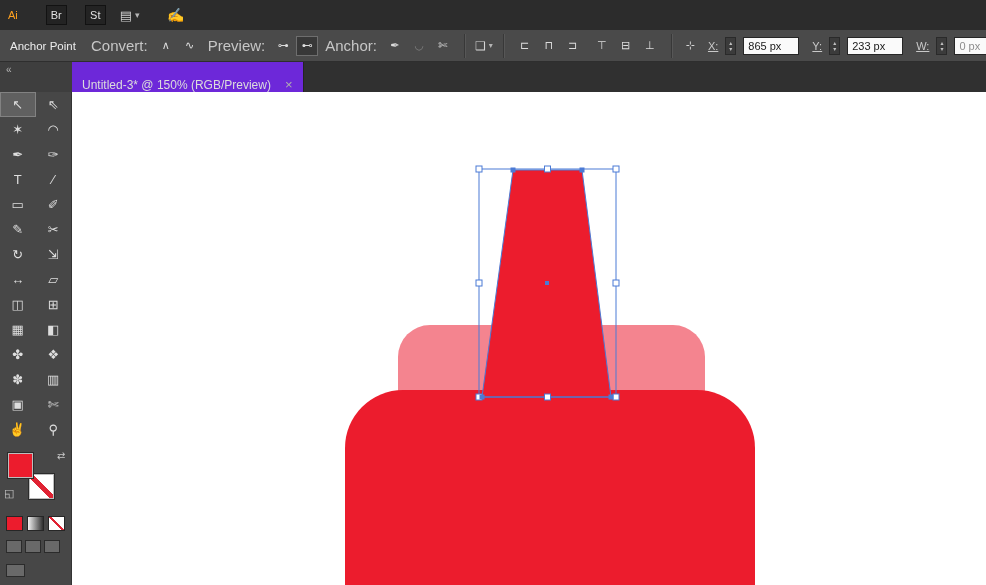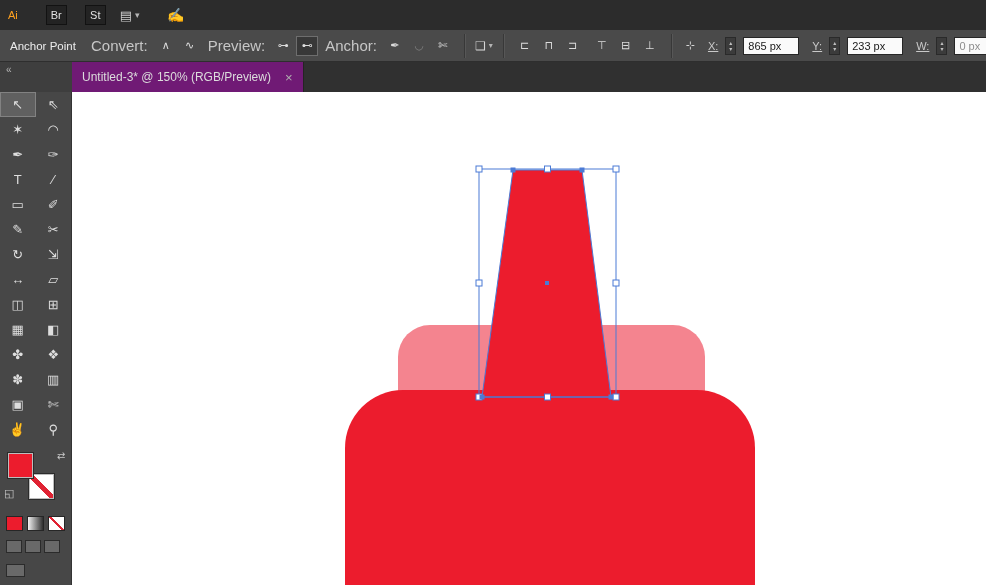--- a/index.html
+++ b/index.html
@@ -31,21 +31,21 @@
   .iso .chev{font-size:8px;color:#b5b5b5}
   .ref{color:#d5d5d5;font-size:11px;margin-left:4px;flex:none}
   .field-label{font-size:11px;color:#c9c9c9;text-decoration:underline;margin-left:6px;flex:none}
   .stepper{width:11px;height:18px;background:#3b3b3b;border:1px solid #2a2a2a;display:flex;flex-direction:column;align-items:center;justify-content:center;font-size:6px;line-height:6px;color:#c0c0c0;flex:none}
   .field{width:56px;height:18px;background:#fafafa;border:1px solid #262626;font-size:11px;color:#1a1a1a;padding:0 4px;font-family:inherit;flex:none}
   .field.dim{color:#8d8d8d}
 
   
   .tabbar{position:absolute;left:0;top:62px;width:100%;height:30px;background:#303030;display:flex;align-items:stretch}
   .tab-left{width:72px;flex:none;background:#3e3e3e;color:#b5b5b5;font-size:10px;padding:2px 0 0 6px;cursor:default}
-  .doc-tab{background:#701a75;display:flex;align-items:center;padding:0 10px;font-size:12px;color:#dcdcdc;border-right:1px solid #242424;cursor:default}
+  .doc-tab{background:#6d28d9;display:flex;align-items:flex-end;padding:0 10px;font-size:12px;color:#dcdcdc;border-right:1px solid #242424;cursor:default}
   .tab-close{margin-left:14px;color:#b0b0b0;font-size:13px}
 
   
   .toolbar{position:absolute;left:0;top:92px;width:72px;height:493px;background:#474747;border-right:1px solid #333}
   .tools-grid{display:grid;grid-template-columns:1fr 1fr}
   .tool{height:25px;display:flex;align-items:center;justify-content:center;font-size:13px;color:#dedede;cursor:default}
   .tool.active{background:#606060;box-shadow:inset 0 0 0 1px #828282}
   .swatches{position:relative;height:62px;margin-top:8px}
   .fill-swatch{position:absolute;left:7px;top:2px;width:27px;height:27px;background:var(--red,#ec1c2d);border:1px solid #2b2b2b;box-shadow:inset 0 0 0 1px #bdbdbd;z-index:2}
   .stroke-swatch{position:absolute;left:28px;top:23px;width:27px;height:27px;border:1px solid #2b2b2b;background:linear-gradient(45deg,#fff 43%,#e02333 43%,#e02333 57%,#fff 57%);box-shadow:inset 0 0 0 1px #bdbdbd;z-index:1}

